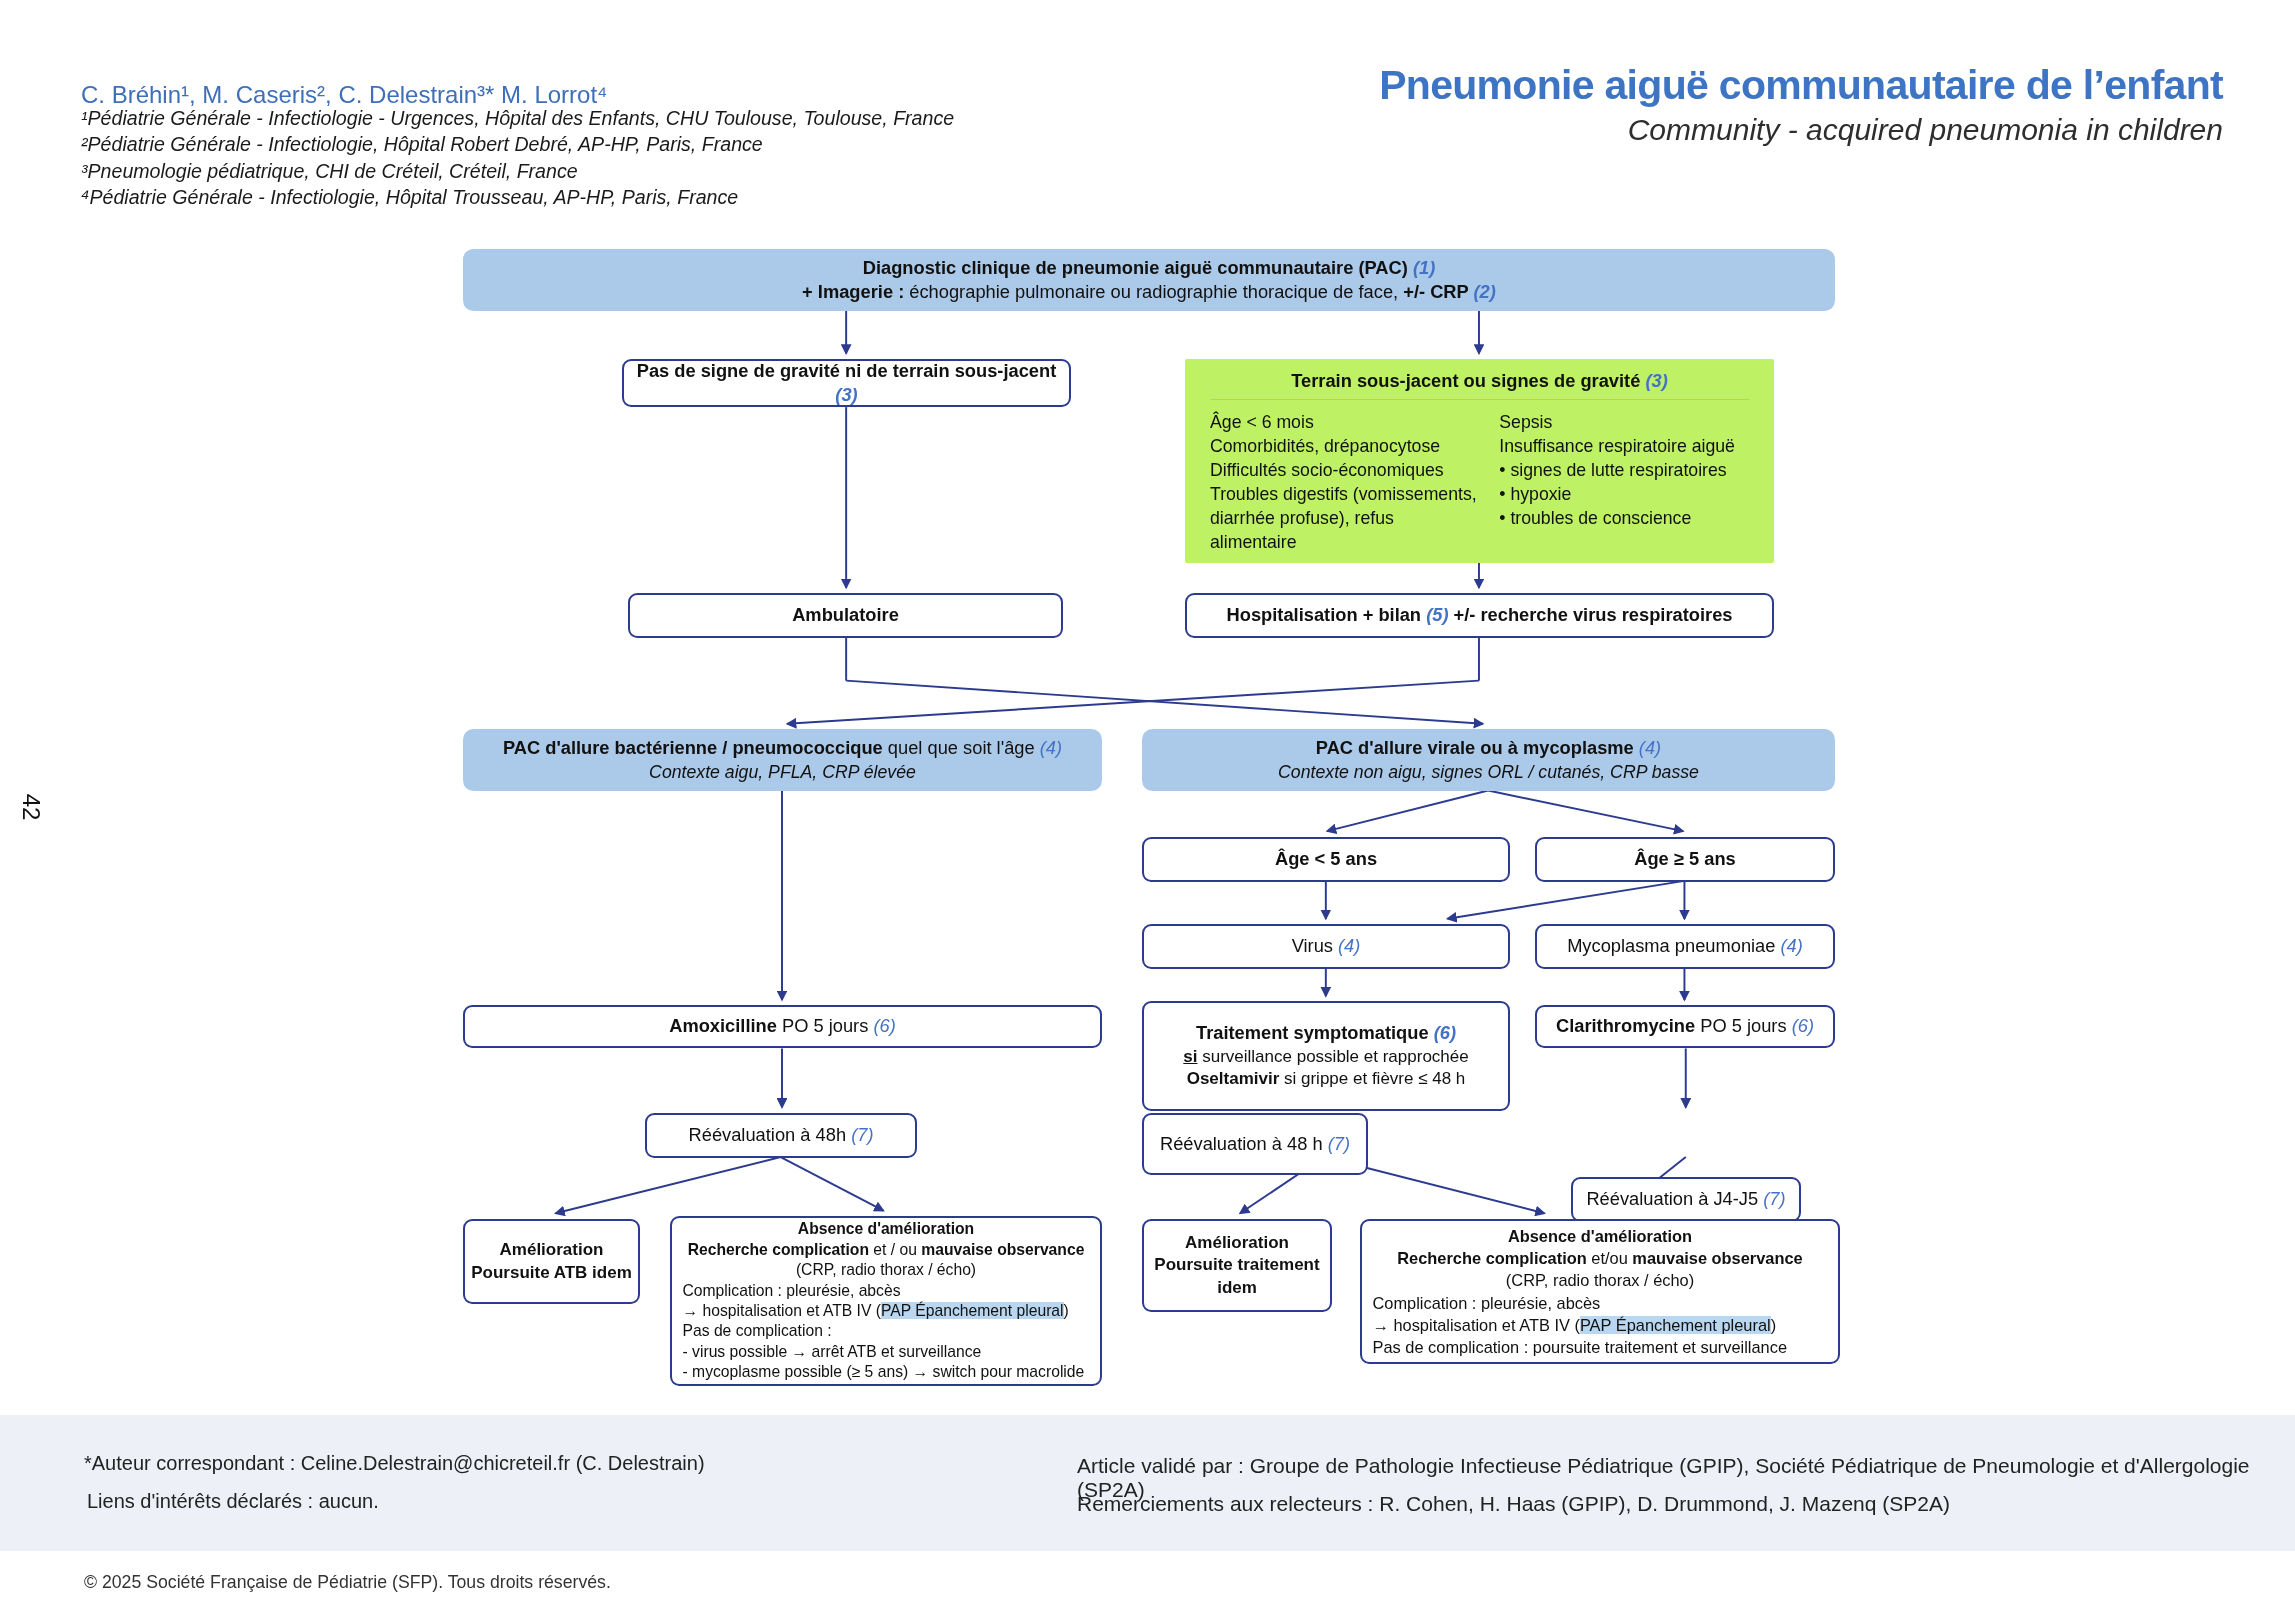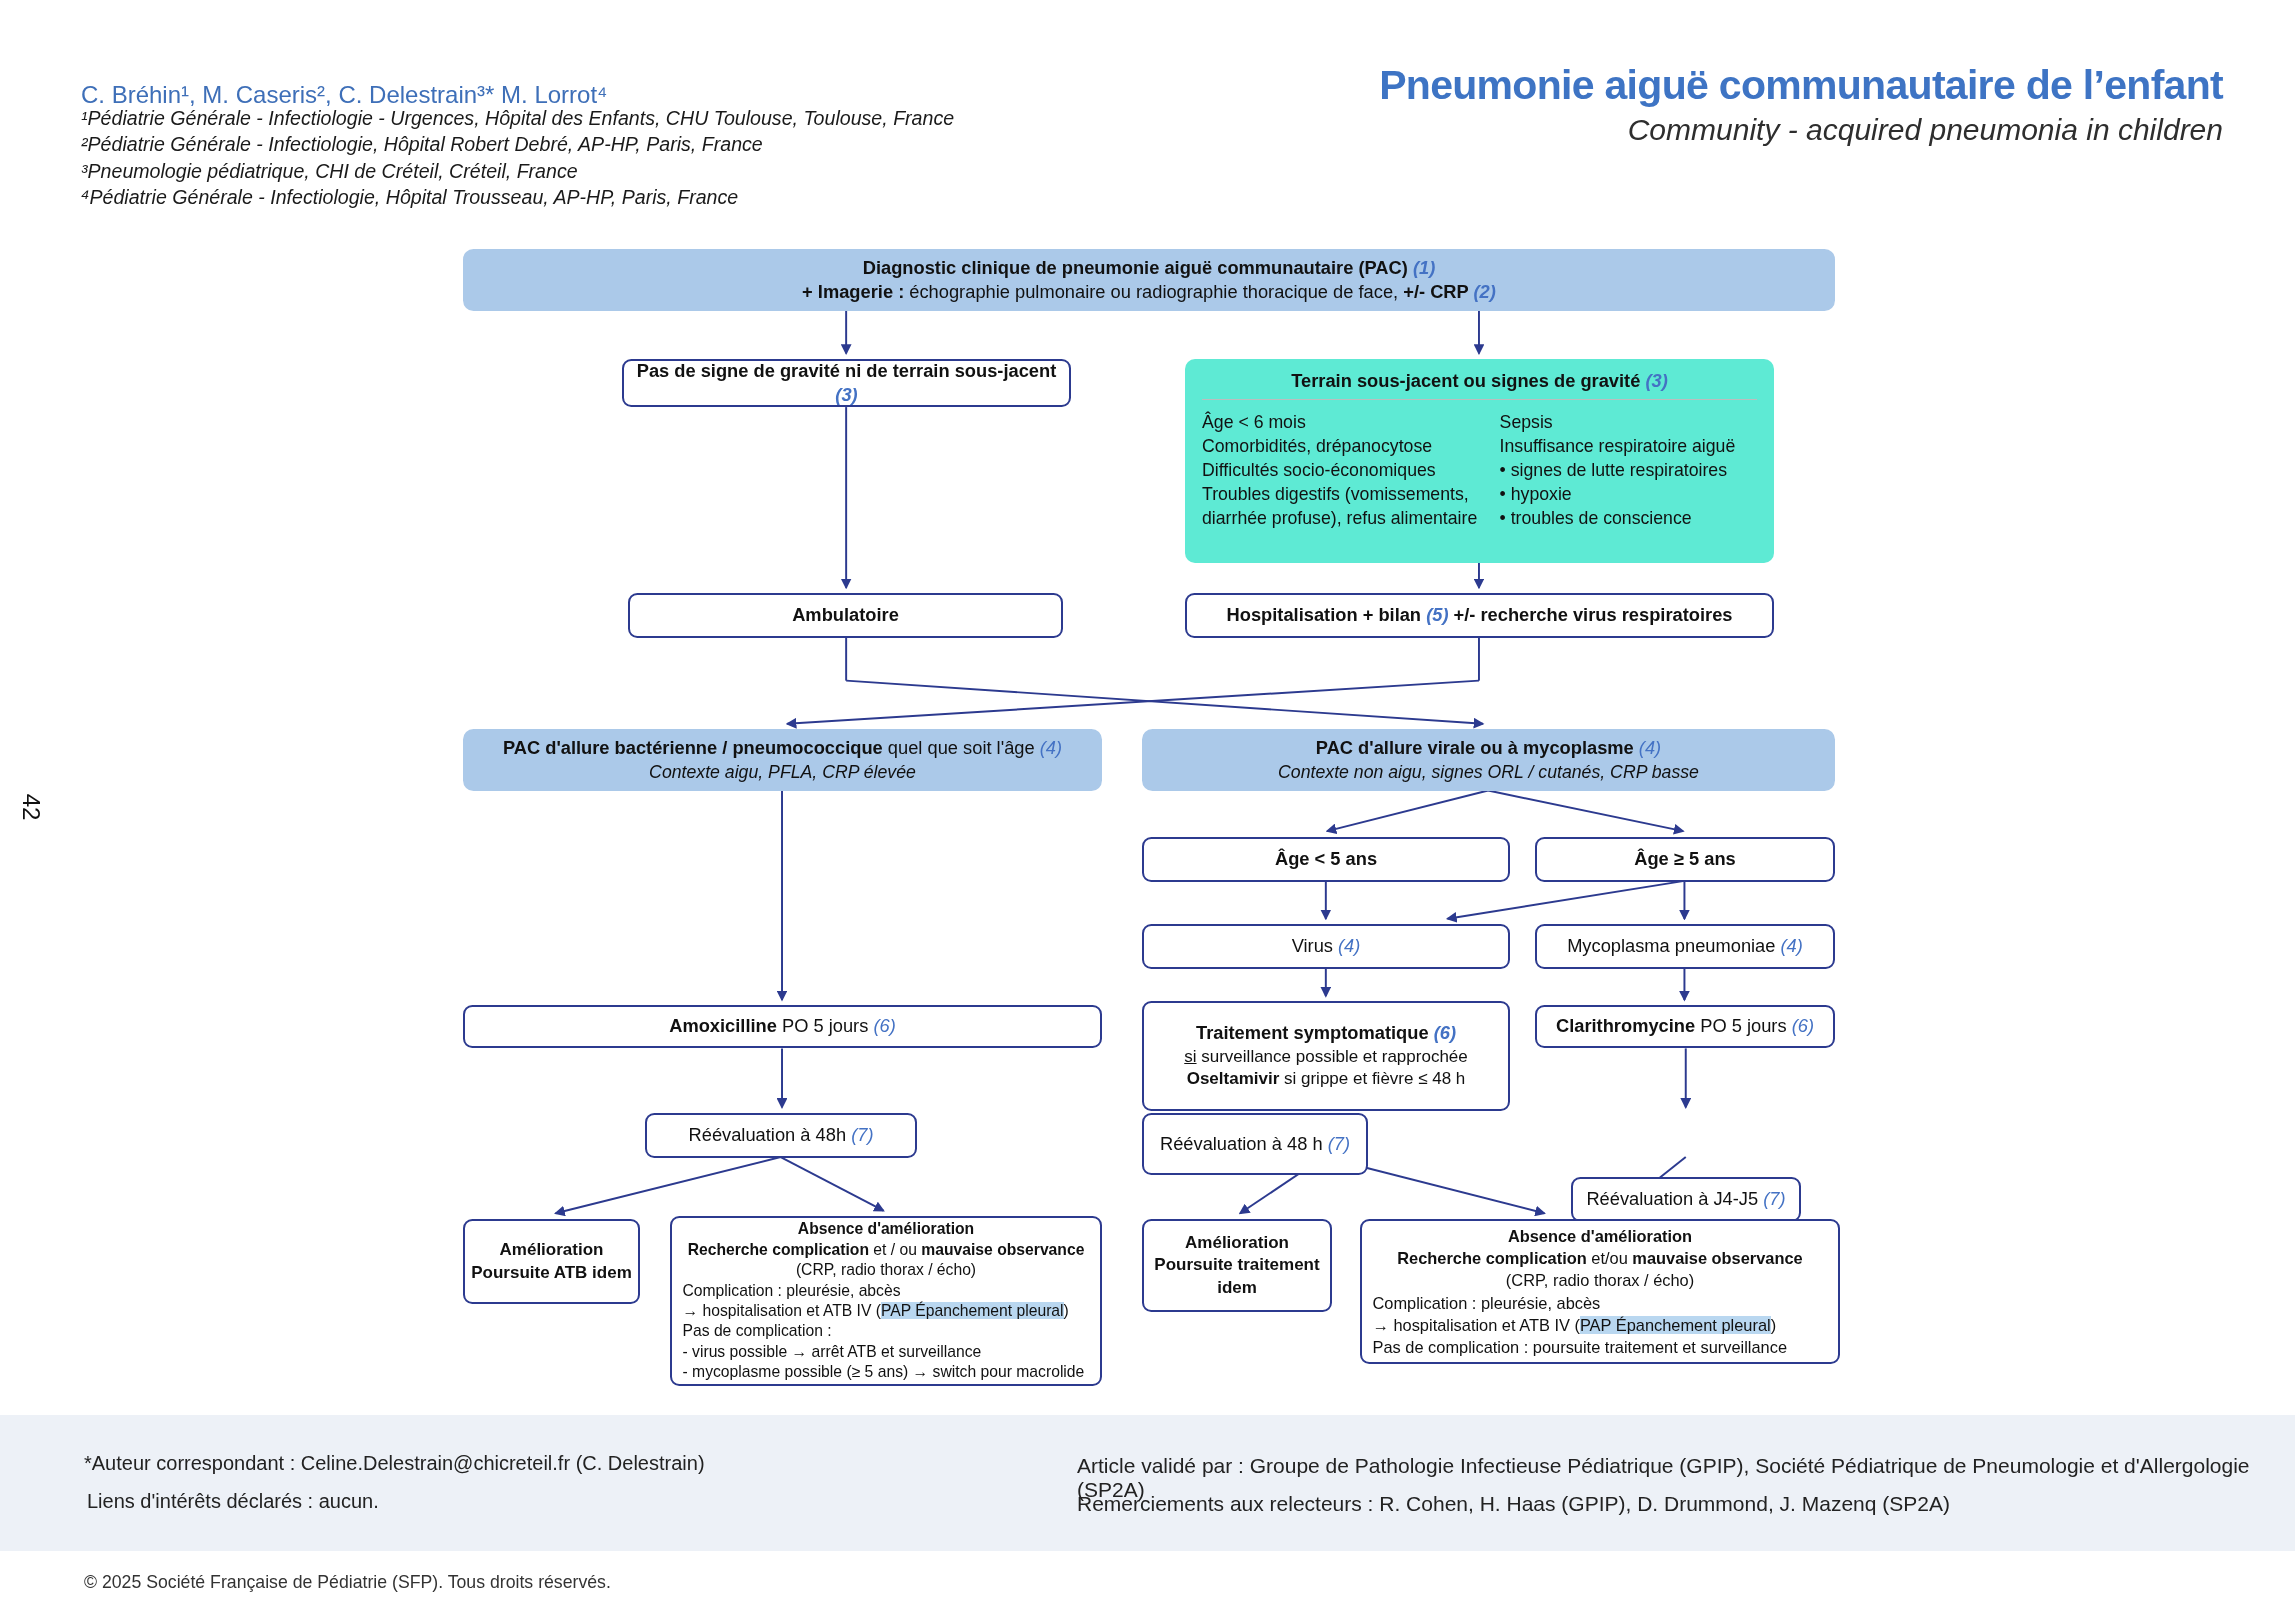--- a/index.html
+++ b/index.html
@@ -13,24 +13,24 @@
   .titleblock { position:absolute; right:72px; top:62px; text-align:right; }
   .doc-title { font-size:41px; font-weight:bold; color:#3e74c4; letter-spacing:-0.7px; }
   .doc-subtitle { font-size:30px; font-style:italic; color:#2e2e2e; margin-top:3.9px; }
 
   
   .box { position:absolute; display:flex; flex-direction:column; justify-content:center;
          align-items:center; text-align:center; z-index:2; }
   .box .line { font-size:18.3px; line-height:1.32; }
   .white { background:#ffffff; border:2px solid #2c3a8f; border-radius:9.2px; }
   .blue  { background:#abc9e9; border-radius:10.5px; }
-  .gray  { background:#5eead4; border-radius:10px; justify-content:flex-start; padding:0 17px; }
+  .gray  { background:#bef264; border-radius:2px; justify-content:flex-start; padding:0 25px; }
 
   .b { font-weight:bold; }
-  .u { text-decoration:underline; }
+  .u { text-decoration:underline;font-weight:bold; }
   .ref { color:#4472c4; font-style:italic; }
   .sub { font-style:italic; font-size:17.7px; line-height:1.3; }
   .hl { background:#b9d7f0; }
 
   .gray-head { width:100%; text-align:center; font-size:18.3px; padding:10.5px 0 7.9px;
                border-bottom:1.3px solid #bdbdbd; }
   .gray-cols { width:100%; display:flex; gap:19.6px; padding:9.2px 0 10.5px; }
   .gray-col  { font-size:17.7px; line-height:1.36; text-align:left; white-space:pre-line; }
   .gray-col.c1 { flex:1.08; }
   .gray-col.c2 { flex:1; }

